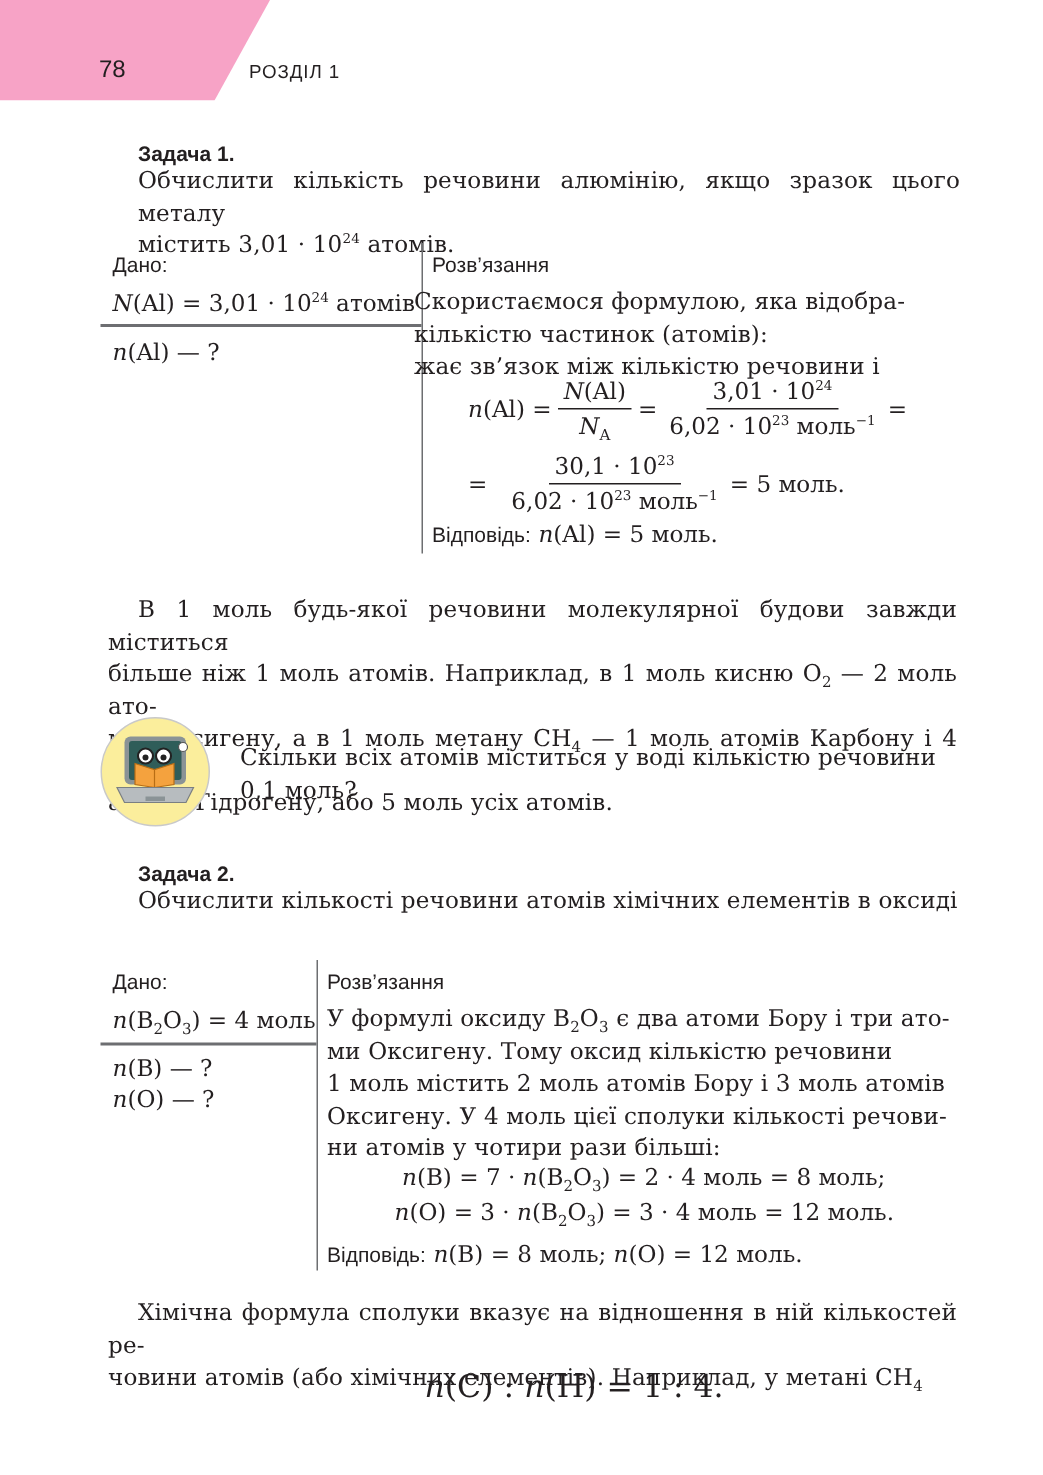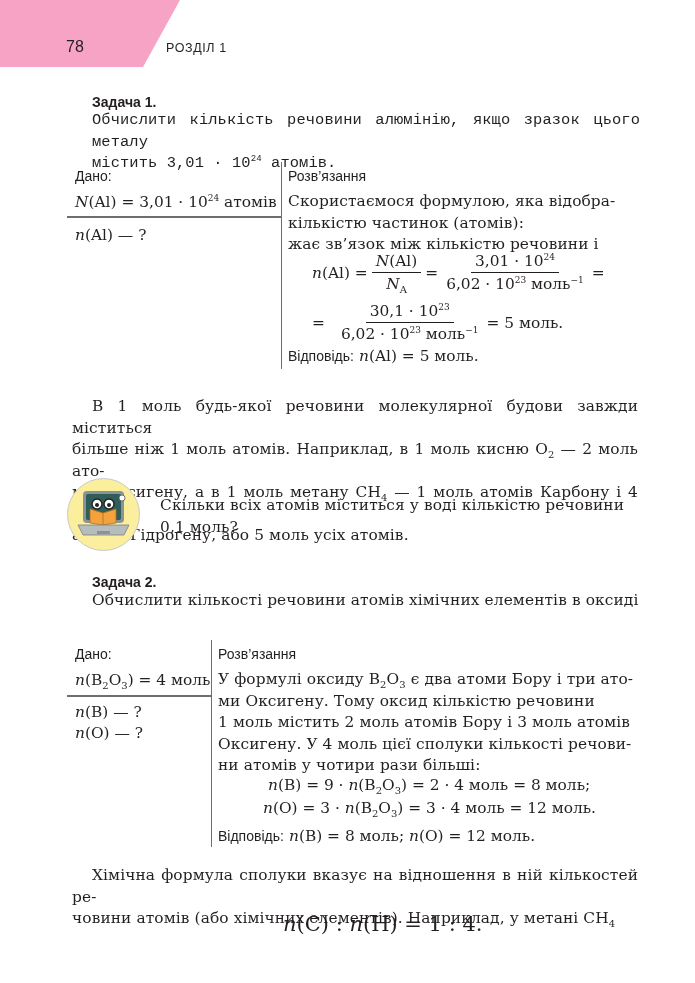--- a/index.html
+++ b/index.html
@@ -41,34 +41,34 @@
 </head>
 <body>
 
 <svg class="pink-band" viewBox="0 0 180 67" preserveAspectRatio="none">
   <polygon id="band-poly" points="0,0 180,0 143,67 0,67" fill="#f7a3c6"></polygon>
 </svg>
 <div class="abs sans page-number">78</div>
 <div class="abs sans section-title">РОЗДІЛ 1</div>
 
 <div class="abs sans task-title" style="left:92px; top:94px;">Задача 1.</div>
-<div class="abs body-text justify" style="left:92px; top:110px; width:548px;font-family:Liberation Mono, monospace;">
+<div class="abs body-text justify" style="left:92px; top:110px; width:548px;">
   <div>Обчислити кількість речовини алюмінію, якщо зразок цього металу</div>
   <div><span>містить 3,01 · 10</span><sup>24</sup><span> атомів.</span></div>
 </div>
 
 <div class="vline" style="left:281px; top:162px; height:207px;"></div>
 <div class="hline" style="left:67px; top:216px; width:214px;"></div>
 
 <div class="abs sans col-head" style="left:75px; top:168px;">Дано:</div>
 <div class="abs given-text" style="left:75px; top:192px; white-space:nowrap;"><i>N</i><span>(Al) = 3,01 · 10</span><sup>24</sup><span> атомів</span></div>
 <div class="abs given-text" style="left:75px; top:225px;"><i>n</i><span>(Al) — ?</span></div>
 
 <div class="abs sans col-head" style="left:288px; top:168px;">Розв’язання</div>
-<div class="abs body-text justify" style="left:288px; top:191px; width:350px;">
+<div class="abs body-text justify" style="left:276px; top:191px; width:350px;">
   <div>Скористаємося формулою, яка відобра-</div>
   <div>кількістю частинок (атомів):</div>
   <div>жає зв’язок між кількістю речовини і</div>
 </div>
 
 <div class="abs serif" style="left:312px; top:252px; font-size:15.4px; white-space:nowrap; display:flex; align-items:center;">
   <i>n</i>
     <span>(Al) =</span>
   <span class="frac">
     <span class="num"><i>N</i><span>(Al)</span></span>
@@ -139,21 +139,21 @@
 
 <div class="abs sans col-head" style="left:218px; top:646px;">Розв’язання</div>
 <div class="abs body-text justify" style="left:218px; top:669px; width:420px;">
   <div><span>У формулі оксиду B</span><sub>2</sub>O<sub>3</sub><span> є два атоми Бору і три ато-</span></div>
   <div>ми Оксигену. Тому оксид кількістю речовини</div>
   <div>1 моль містить 2 моль атомів Бору і 3 моль атомів</div>
   <div>Оксигену. У 4 моль цієї сполуки кількості речови-</div>
   <div>ни атомів у чотири рази більші:</div>
 </div>
 
-<div class="abs serif" style="left:268px; top:776px; font-size:15.4px; white-space:nowrap;"><i>n</i><span>(B) = 9 · </span><i>n</i>(B<sub>2</sub>O<sub>3</sub><span>) = 2 · 4 моль = 8 моль;</span></div>
+<div class="abs serif" style="left:268px; top:776px; font-size:15.4px; white-space:nowrap;"><i>n</i><span>(B) = 7 · </span><i>n</i>(B<sub>2</sub>O<sub>3</sub><span>) = 2 · 4 моль = 8 моль;</span></div>
 <div class="abs serif" style="left:263px; top:799px; font-size:15.4px; white-space:nowrap;"><i>n</i><span>(O) = 3 · </span><i>n</i>(B<sub>2</sub>O<sub>3</sub><span>) = 3 · 4 моль = 12 моль.</span></div>
 
 <div class="abs" style="left:218px; top:826px; white-space:nowrap;">
   <span class="answer-label">Відповідь:</span>
   <span class="serif" style="font-size:15.4px;"><i>n</i><span>(B) = 8 моль; </span><i>n</i><span>(O) = 12 моль.</span></span>
 </div>
 
 <div class="abs body-text justify" style="left:72px; top:865px; width:566px;">
   <div style="text-indent:20px;">Хімічна формула сполуки вказує на відношення в ній кількостей ре-</div>
   <div><span>човини атомів (або хімічних елементів). Наприклад, у метані CH</span><sub>4</sub></div>

